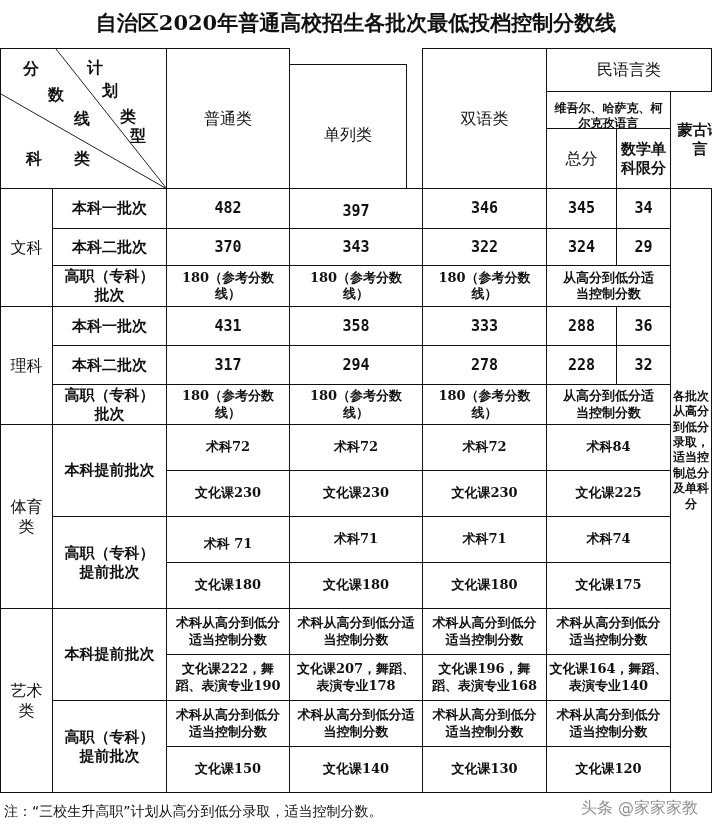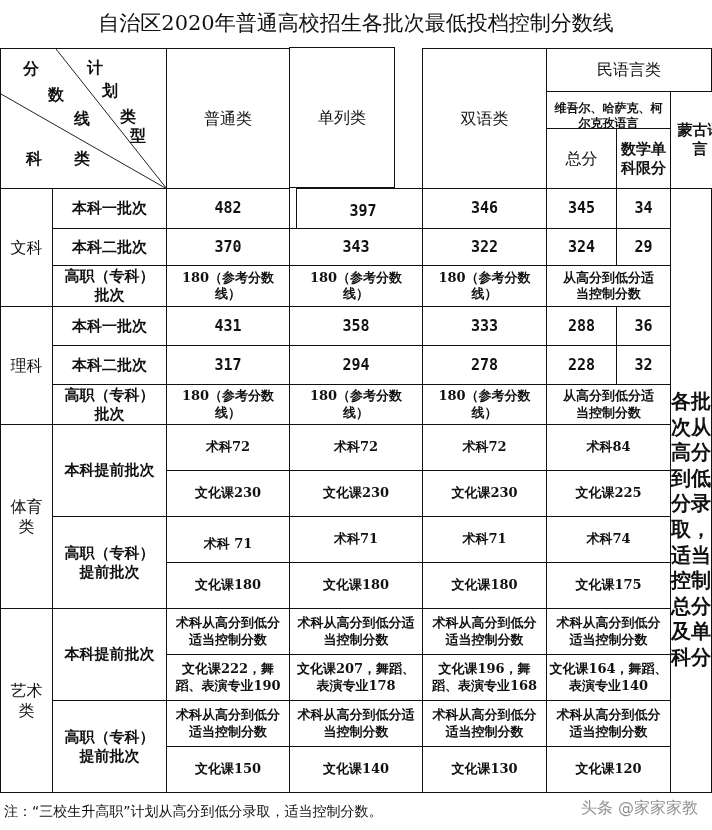--- a/index.html
+++ b/index.html
@@ -1,29 +1,29 @@
 <!DOCTYPE html>
 <html><head>
 <meta charset="utf-8">
 <style>
   html, body { margin: 0; padding: 0; background: #ffffff; }
   body { width: 712px; height: 830px; position: relative; overflow: hidden;
          font-family: "DejaVu Serif", "Liberation Serif", serif; color: #111; }
   .title { position: absolute; left: 0; top: 0; width: 712px; height: 46px;
            display: flex; align-items: center; justify-content: center;
-           font-size: 21px; font-weight: normal; letter-spacing: 0px; }
+           font-size: 21px; font-weight: bold; letter-spacing: 0px; }
   .c { position: absolute; box-sizing: border-box; border: 1px solid #111;
        display: flex; align-items: center; justify-content: center; text-align: center;
        font-size: 14px; font-weight: bold; line-height: 1.25; background: #fff; }
   .lg { font-size: 16px; font-weight: normal; font-family: "DejaVu Sans", "Liberation Sans", sans-serif; }
   .lg2 { font-size: 15px; font-weight: bold; font-family: "DejaVu Sans", "Liberation Sans", sans-serif; }
   .num { font-size: 15px; font-weight: bold; font-family: "DejaVu Sans Mono", "Liberation Mono", monospace; }
   .sm { font-size: 13px; }
   .xs { font-size: 12px; }
-  .vert { font-size: 20px; line-height: 1.28; padding: 0 2px; }
+  .vert { font-size: 12px; line-height: 1.28; padding: 0 2px; }
   .diag { position: absolute; left: 0; top: 48px; width: 167px; height: 141px;
           box-sizing: border-box; border: 1px solid #111; background: #fff; }
   .diag svg { position: absolute; left: 0; top: 0; }
   .dl { position: absolute; font-size: 16px; font-weight: bold;
         font-family: "DejaVu Sans", "Liberation Sans", sans-serif; }
   .note { position: absolute; left: 0; top: 792px; width: 712px; height: 38px;
           box-sizing: border-box; border-top: 1px solid #111;
           display: flex; align-items: center; padding-left: 4px;
           font-size: 14px; font-family: "DejaVu Sans", "Liberation Sans", sans-serif; }
   .wm { position: absolute; right: 14px; top: 798px; font-size: 16px; color: #777;
@@ -44,32 +44,32 @@
   <span class="dl" style="left:73px;top:60px">线</span>
   <span class="dl" style="left:86px;top:9px">计</span>
   <span class="dl" style="left:101px;top:32px">划</span>
   <span class="dl" style="left:119px;top:58px">类</span>
   <span class="dl" style="left:129px;top:77px">型</span>
   <span class="dl" style="left:25px;top:100px">科</span>
   <span class="dl" style="left:73px;top:100px">类</span>
 </div>
 
 <div class="c lg" style="left:166px;top:48px;width:124px;height:141px">普通类</div>
-<div class="c lg" style="left:289px;top:47px;width:106px;height:141px">单列类</div>
+<div class="c lg" style="left:289px;top:64px;width:118px;height:141px">单列类</div>
 <div class="c lg" style="left:422px;top:48px;width:125px;height:141px">双语类</div>
 <div class="c lg" style="left:546px;top:48px;width:166px;height:44px">民语言类</div>
 <div class="c xs" style="left:546px;top:91px;width:125px;height:50px;padding:0 2px">维吾尔、哈萨克、柯尔克孜语言</div>
 <div class="c lg" style="left:546px;top:128px;width:71px;height:61px">总分</div>
 <div class="c lg2" style="left:616px;top:128px;width:55px;height:61px;padding:0 4px">数学单科限分</div>
 <div class="c lg2" style="left:670px;top:91px;width:60px;height:98px;padding:0 4px">蒙古语言</div>
 
 <div class="c lg" style="left:0;top:188px;width:53px;height:119px">文科</div>
 <div class="c lg2" style="left:52px;top:188px;width:115px;height:41px">本科一批次</div>
 <div class="c num" style="left:166px;top:188px;width:124px;height:41px">482</div>
-<div class="c num" style="left:296px;top:188px;width:134px;height:47px">397</div>
+<div class="c num" style="left:289px;top:188px;width:134px;height:47px">397</div>
 <div class="c num" style="left:422px;top:188px;width:125px;height:41px">346</div>
 <div class="c num" style="left:546px;top:188px;width:71px;height:41px">345</div>
 <div class="c num" style="left:616px;top:188px;width:55px;height:41px">34</div>
 
 <div class="c lg2" style="left:52px;top:228px;width:115px;height:38px">本科二批次</div>
 <div class="c num" style="left:166px;top:228px;width:124px;height:38px">370</div>
 <div class="c num" style="left:289px;top:228px;width:134px;height:38px">343</div>
 <div class="c num" style="left:422px;top:228px;width:125px;height:38px">322</div>
 <div class="c num" style="left:546px;top:228px;width:71px;height:38px">324</div>
 <div class="c num" style="left:616px;top:228px;width:55px;height:38px">29</div>

